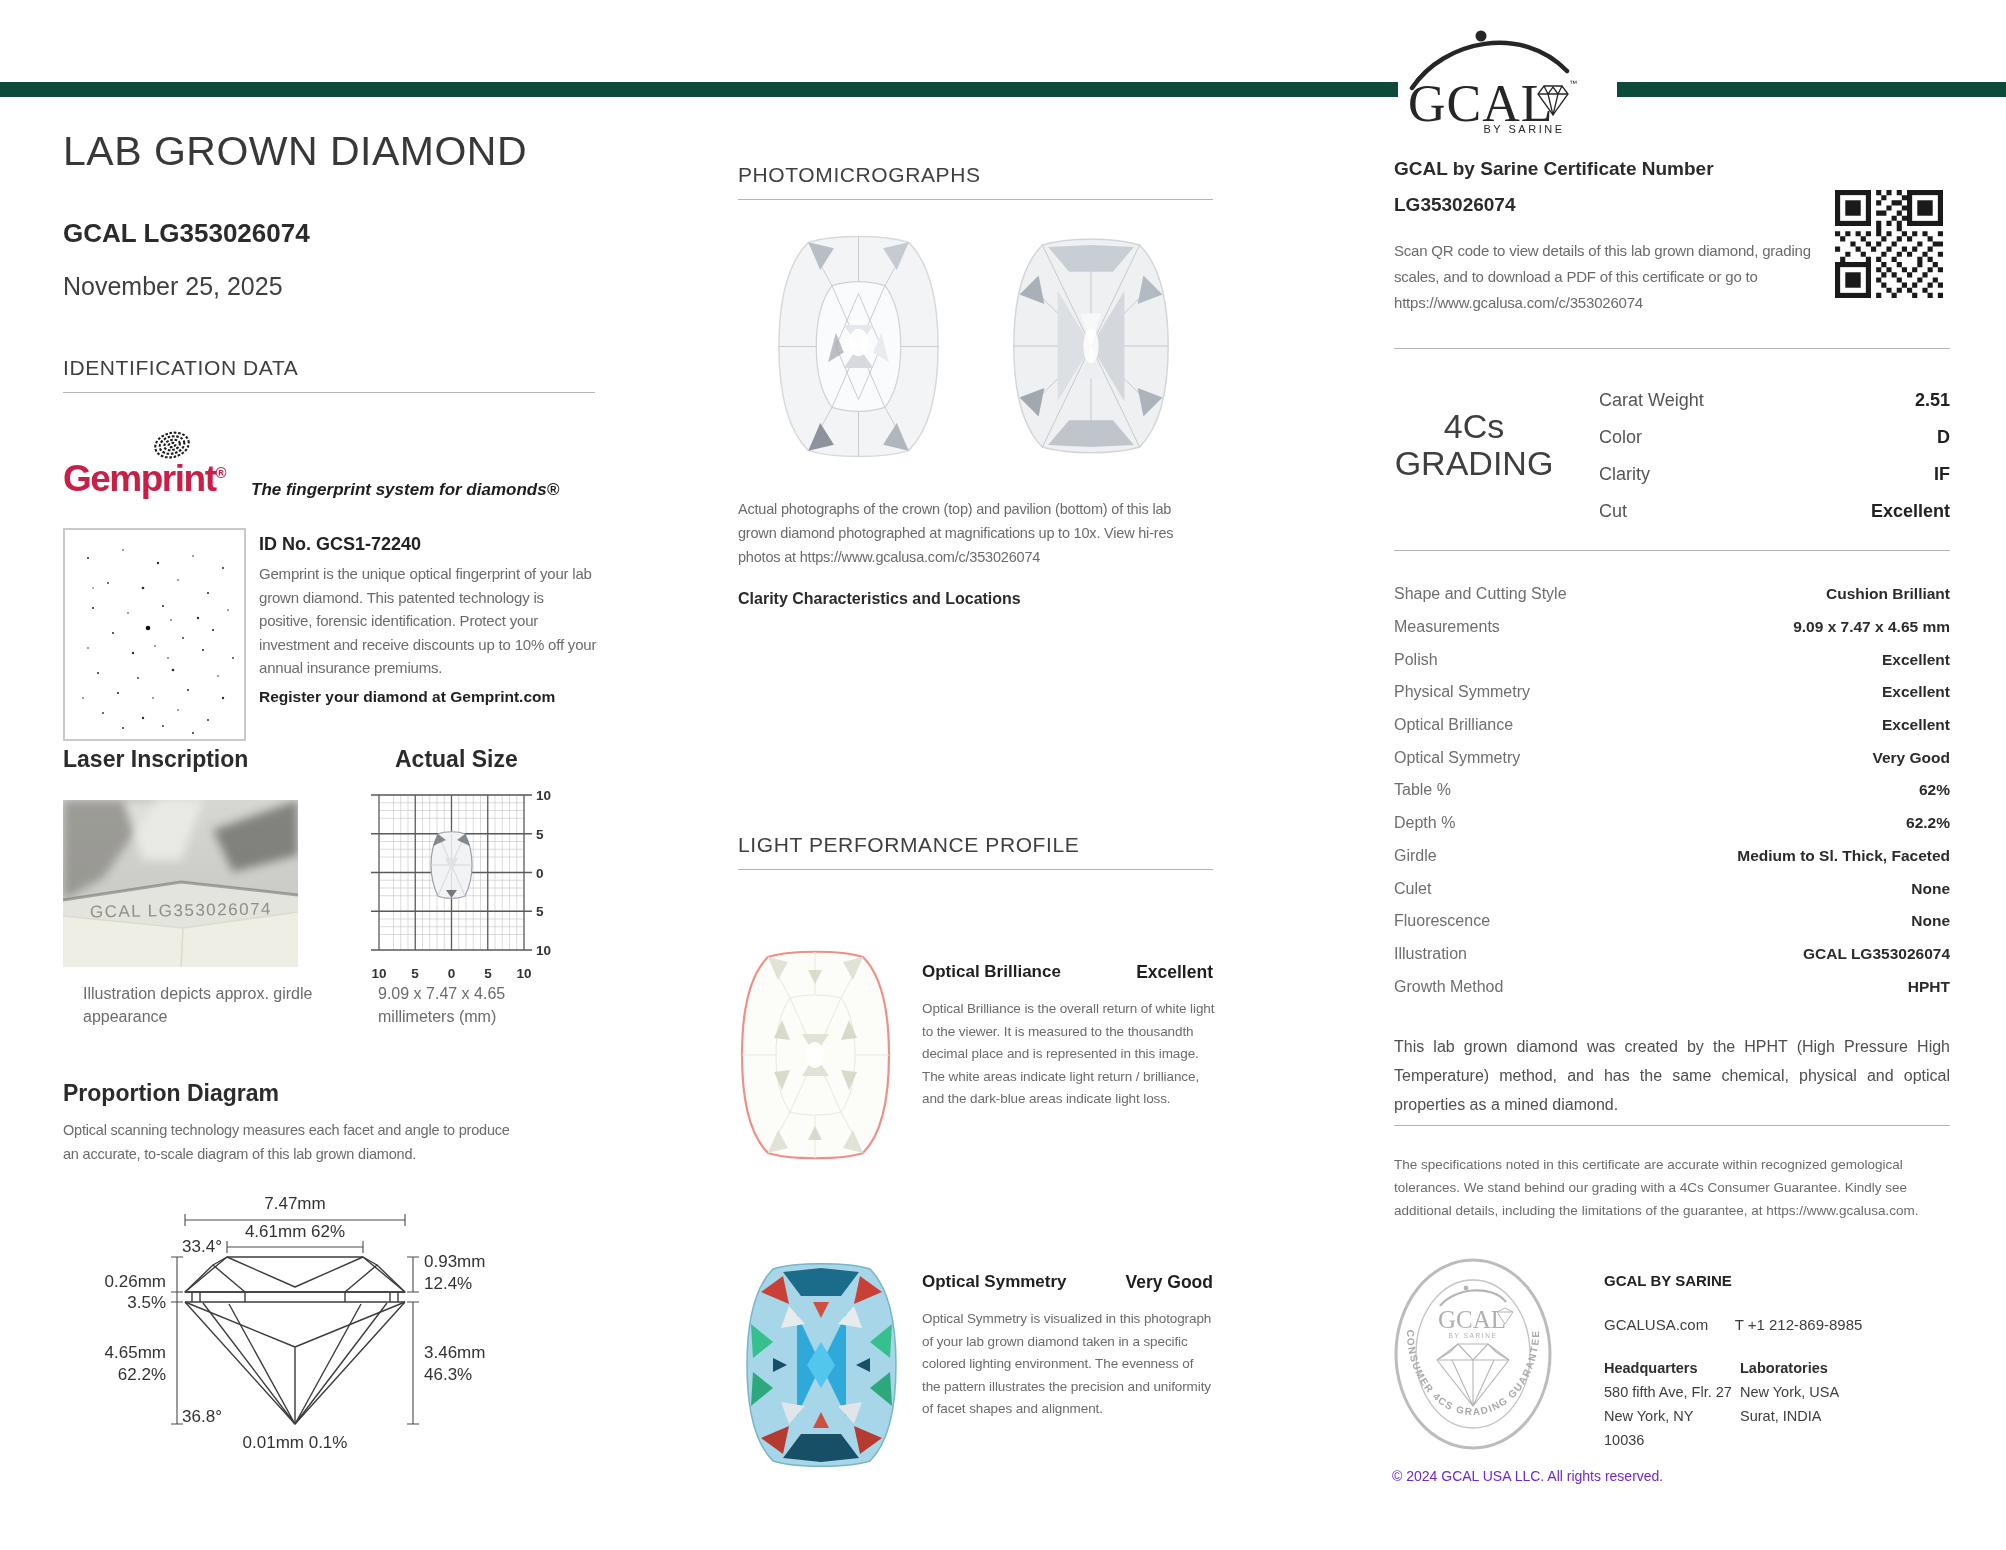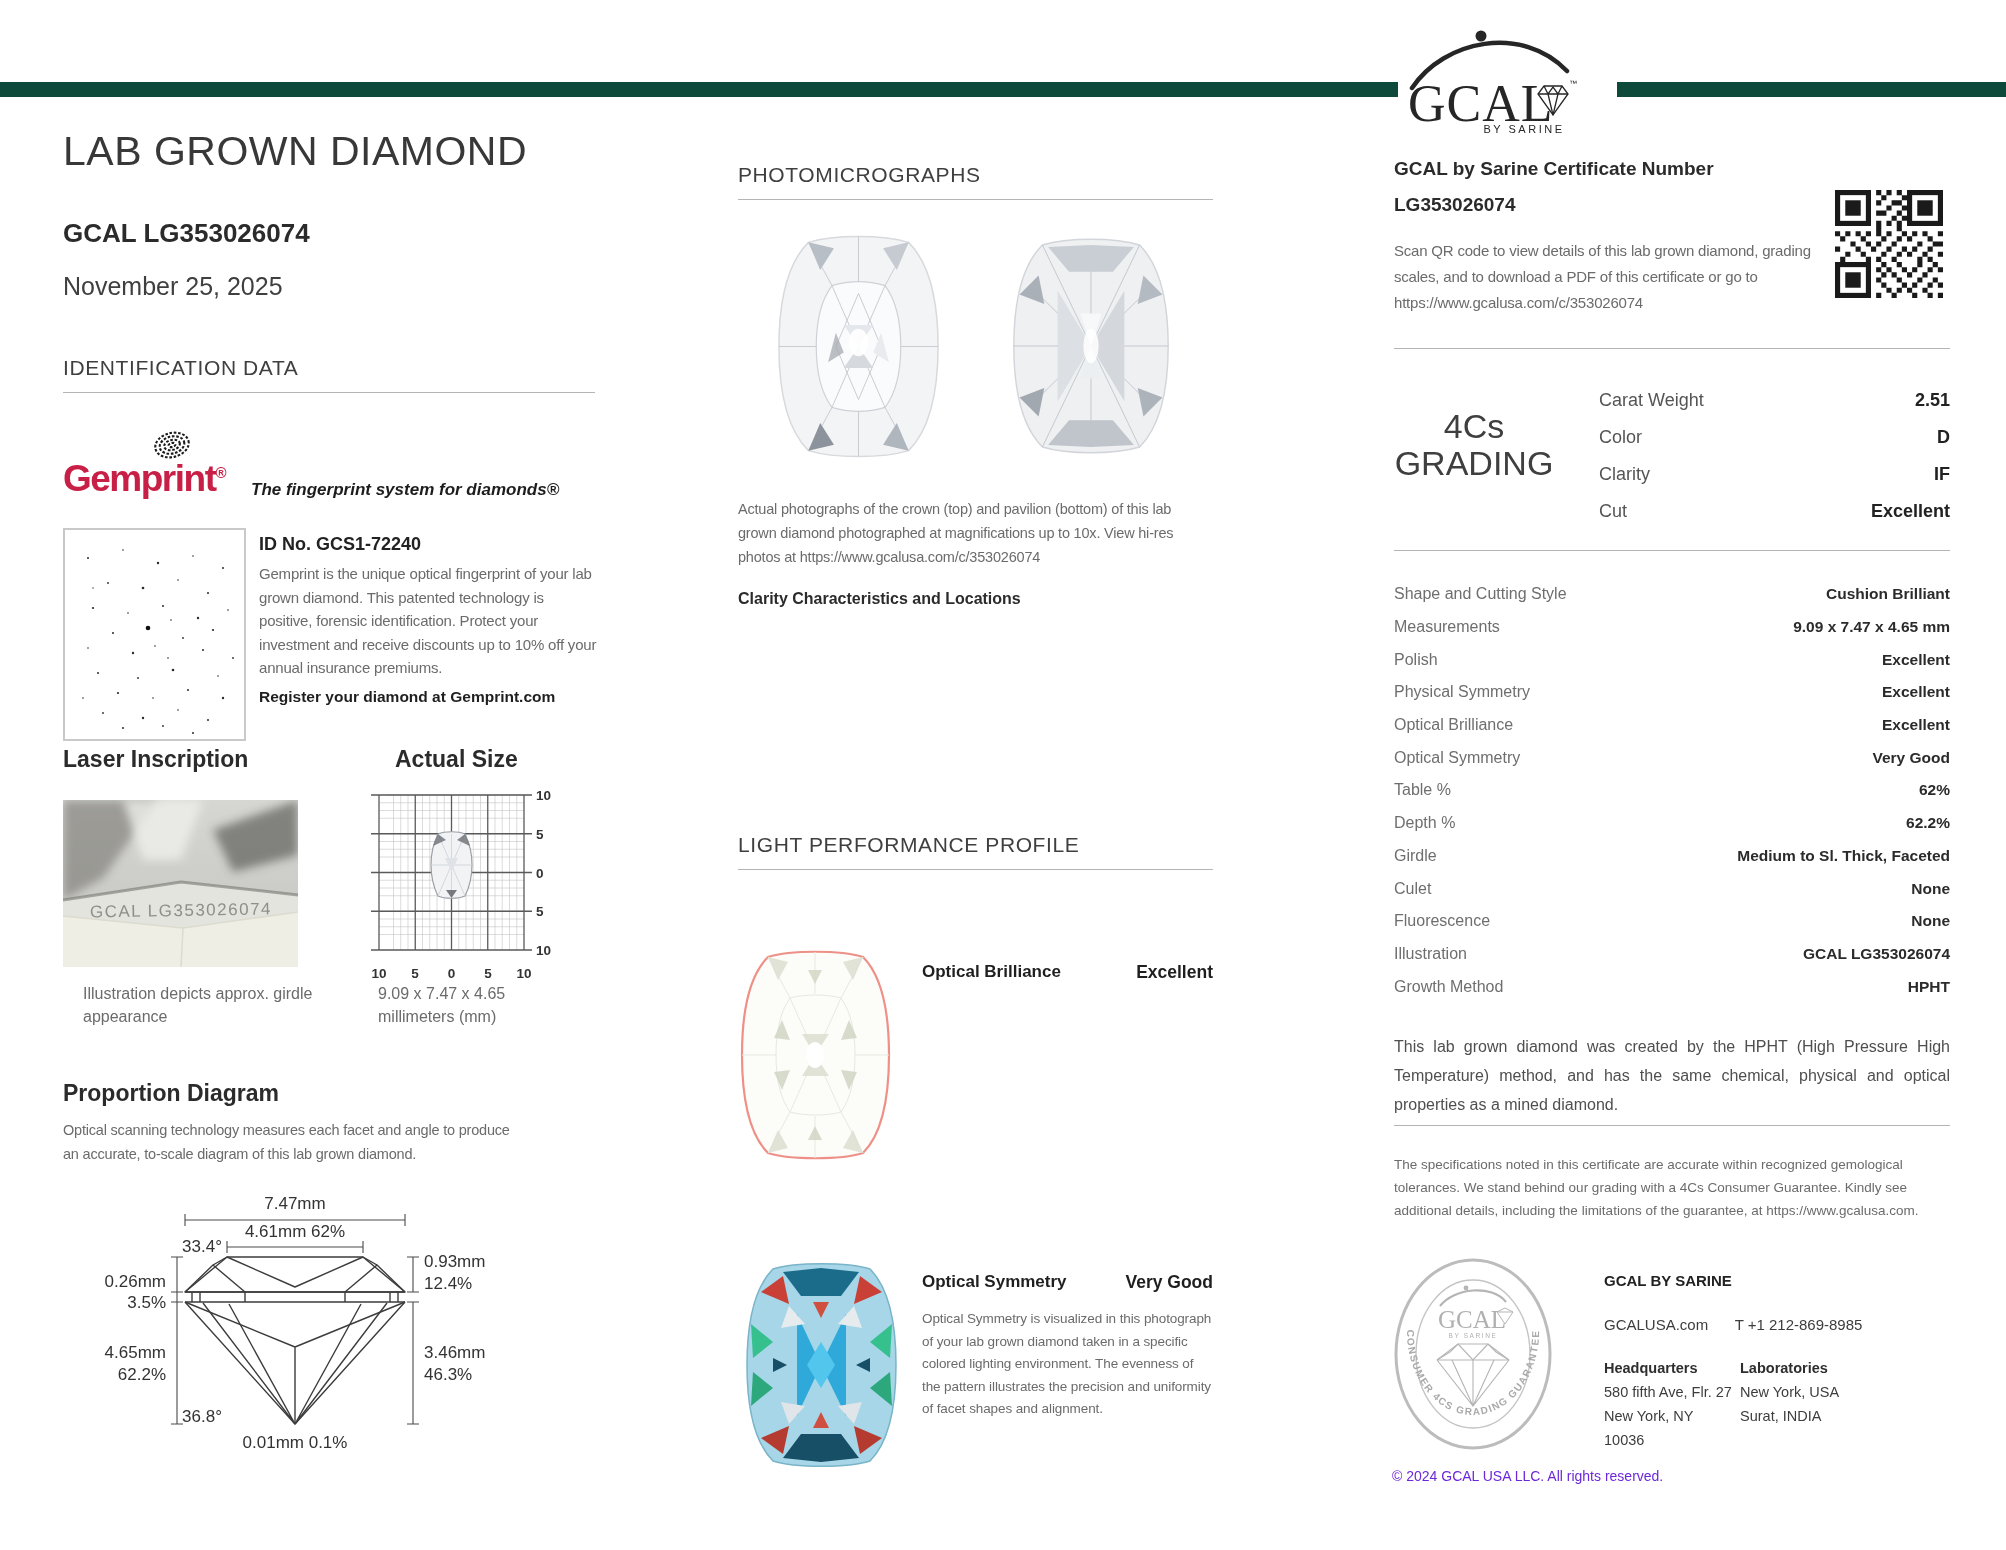--- a/index.html
+++ b/index.html
@@ -321,20 +321,21 @@
       <polygon points="70,20 84,20 77,34"></polygon>
         <polygon points="70,190 84,190 77,176"></polygon>
     </g>
     <ellipse cx="77" cy="105" rx="9" ry="13" fill="#ffffff"></ellipse>
   </svg>
 
   <div class="abs" style="left:184px;top:962px;width:291px;display:flex;justify-content:space-between;">
     <span class="lpp-label">Optical Brilliance</span>
     <span class="lpp-grade">Excellent</span>
   </div>
+  <div class="abs lpp-desc" style="left:184px;top:998px;width:293px;">Optical Brilliance is the overall return of white light to the viewer. It is measured to the thousandth decimal place and is represented in this image. The white areas indicate light return / brilliance,  and the dark-blue areas indicate light loss.</div>
 
   <svg class="abs" style="left:5px;top:1262px;" width="157" height="206" viewBox="0 0 157 206">
     <path d="M30 7 C52 0 105 0 127 7 C147 27 153 63 153 103 C153 143 147 179 127 199 C105 206 52 206 30 199 C10 179 4 143 4 103 C4 63 10 27 30 7 Z" fill="#a6d6e8" stroke="#79b4c8" stroke-width="1.5"></path>
     <g>
       <polygon points="40,10 78,6 116,10 98,34 58,34" fill="#1b6b8a"></polygon>
       <polygon points="40,196 78,200 116,196 98,172 58,172" fill="#174f66"></polygon>
       <polygon points="18,30 40,14 46,42" fill="#c94136"></polygon>
       <polygon points="139,30 117,14 111,42" fill="#c94136"></polygon>
       <polygon points="18,176 40,192 46,164" fill="#b53a30"></polygon>
       <polygon points="139,176 117,192 111,164" fill="#b53a30"></polygon>

